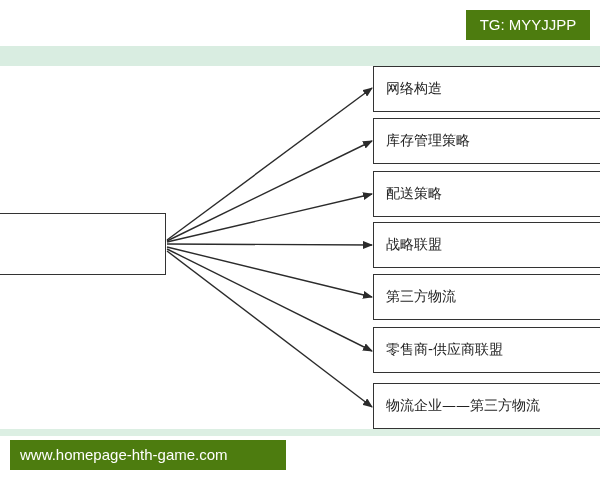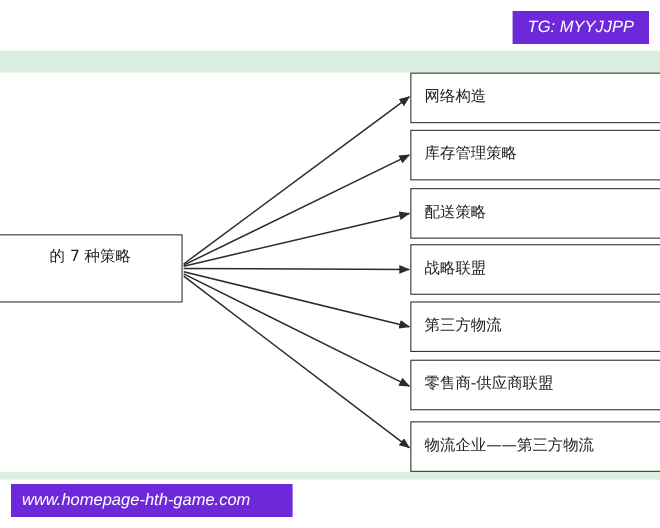--- a/index.html
+++ b/index.html
@@ -1,22 +1,22 @@
 <!DOCTYPE html>
 <html><head>
 <meta charset="utf-8">
 <style>
   html, body { margin:0; padding:0; }
   body { width:600px; height:480px; position:relative; background:#ffffff; overflow:hidden;
          font-family: "DejaVu Sans", "Liberation Sans", sans-serif; }
   .band-top { position:absolute; left:0; top:46px; width:600px; height:20px; background:#d9ede1; }
   .band-bottom { position:absolute; left:0; top:429px; width:600px; height:7px; background:#dcefe3; }
-  .badge { position:absolute; background:#6d28d9; color:#ffffff; font-family:"Liberation Sans", sans-serif;font-style:italic; }
+  .badge { position:absolute; background:#4d7c0f; color:#ffffff; font-family:"Liberation Sans", sans-serif; }
   .badge-tg { left:466px; top:10px; width:124px; height:30px; line-height:30px; font-size:15px; text-align:center; }
-  .badge-url { left:10px; top:440px; width:256px; height:30px; line-height:30px; font-size:15px; padding-left:10px; box-sizing:border-box; }
+  .badge-url { left:10px; top:440px; width:276px; height:30px; line-height:30px; font-size:15px; padding-left:10px; box-sizing:border-box; }
   .center-box { position:absolute; left:-2px; top:213px; width:168px; height:62px; border:1.5px solid #333;
                 box-sizing:border-box; background:#fff; text-align:center; font-size:14px; color:#222; line-height:22px; padding-top:8px; }
   .right-box { position:absolute; left:373px; width:232px; height:46px; border:1.5px solid #333; box-sizing:border-box;
                background:#fff; font-size:14px; color:#222; line-height:43px; padding-left:12px; }
   svg.arrows { position:absolute; left:0; top:0; }
 </style>
 </head>
 <body>
 
 <div class="band-top"></div>
@@ -35,21 +35,20 @@
     <line x1="167" y1="241" x2="372" y2="141" marker-end="url(#ah)"></line>
     <line x1="167" y1="242" x2="372" y2="194" marker-end="url(#ah)"></line>
     <line x1="167" y1="244" x2="372" y2="245" marker-end="url(#ah)"></line>
     <line x1="167" y1="247" x2="372" y2="297" marker-end="url(#ah)"></line>
     <line x1="167" y1="249" x2="372" y2="351" marker-end="url(#ah)"></line>
     <line x1="167" y1="251" x2="372" y2="407" marker-end="url(#ah)"></line>
   </g>
 </svg>
 
 <div class="center-box">
-  <div>的 7 种策略</div>
 </div>
 
 <div class="right-box" style="top:66px;">网络构造</div>
 <div class="right-box" style="top:118px;">库存管理策略</div>
 <div class="right-box" style="top:171px;">配送策略</div>
 <div class="right-box" style="top:222px;">战略联盟</div>
 <div class="right-box" style="top:274px;">第三方物流</div>
 <div class="right-box" style="top:327px;">零售商-供应商联盟</div>
 <div class="right-box" style="top:383px;">物流企业——第三方物流</div>
 

